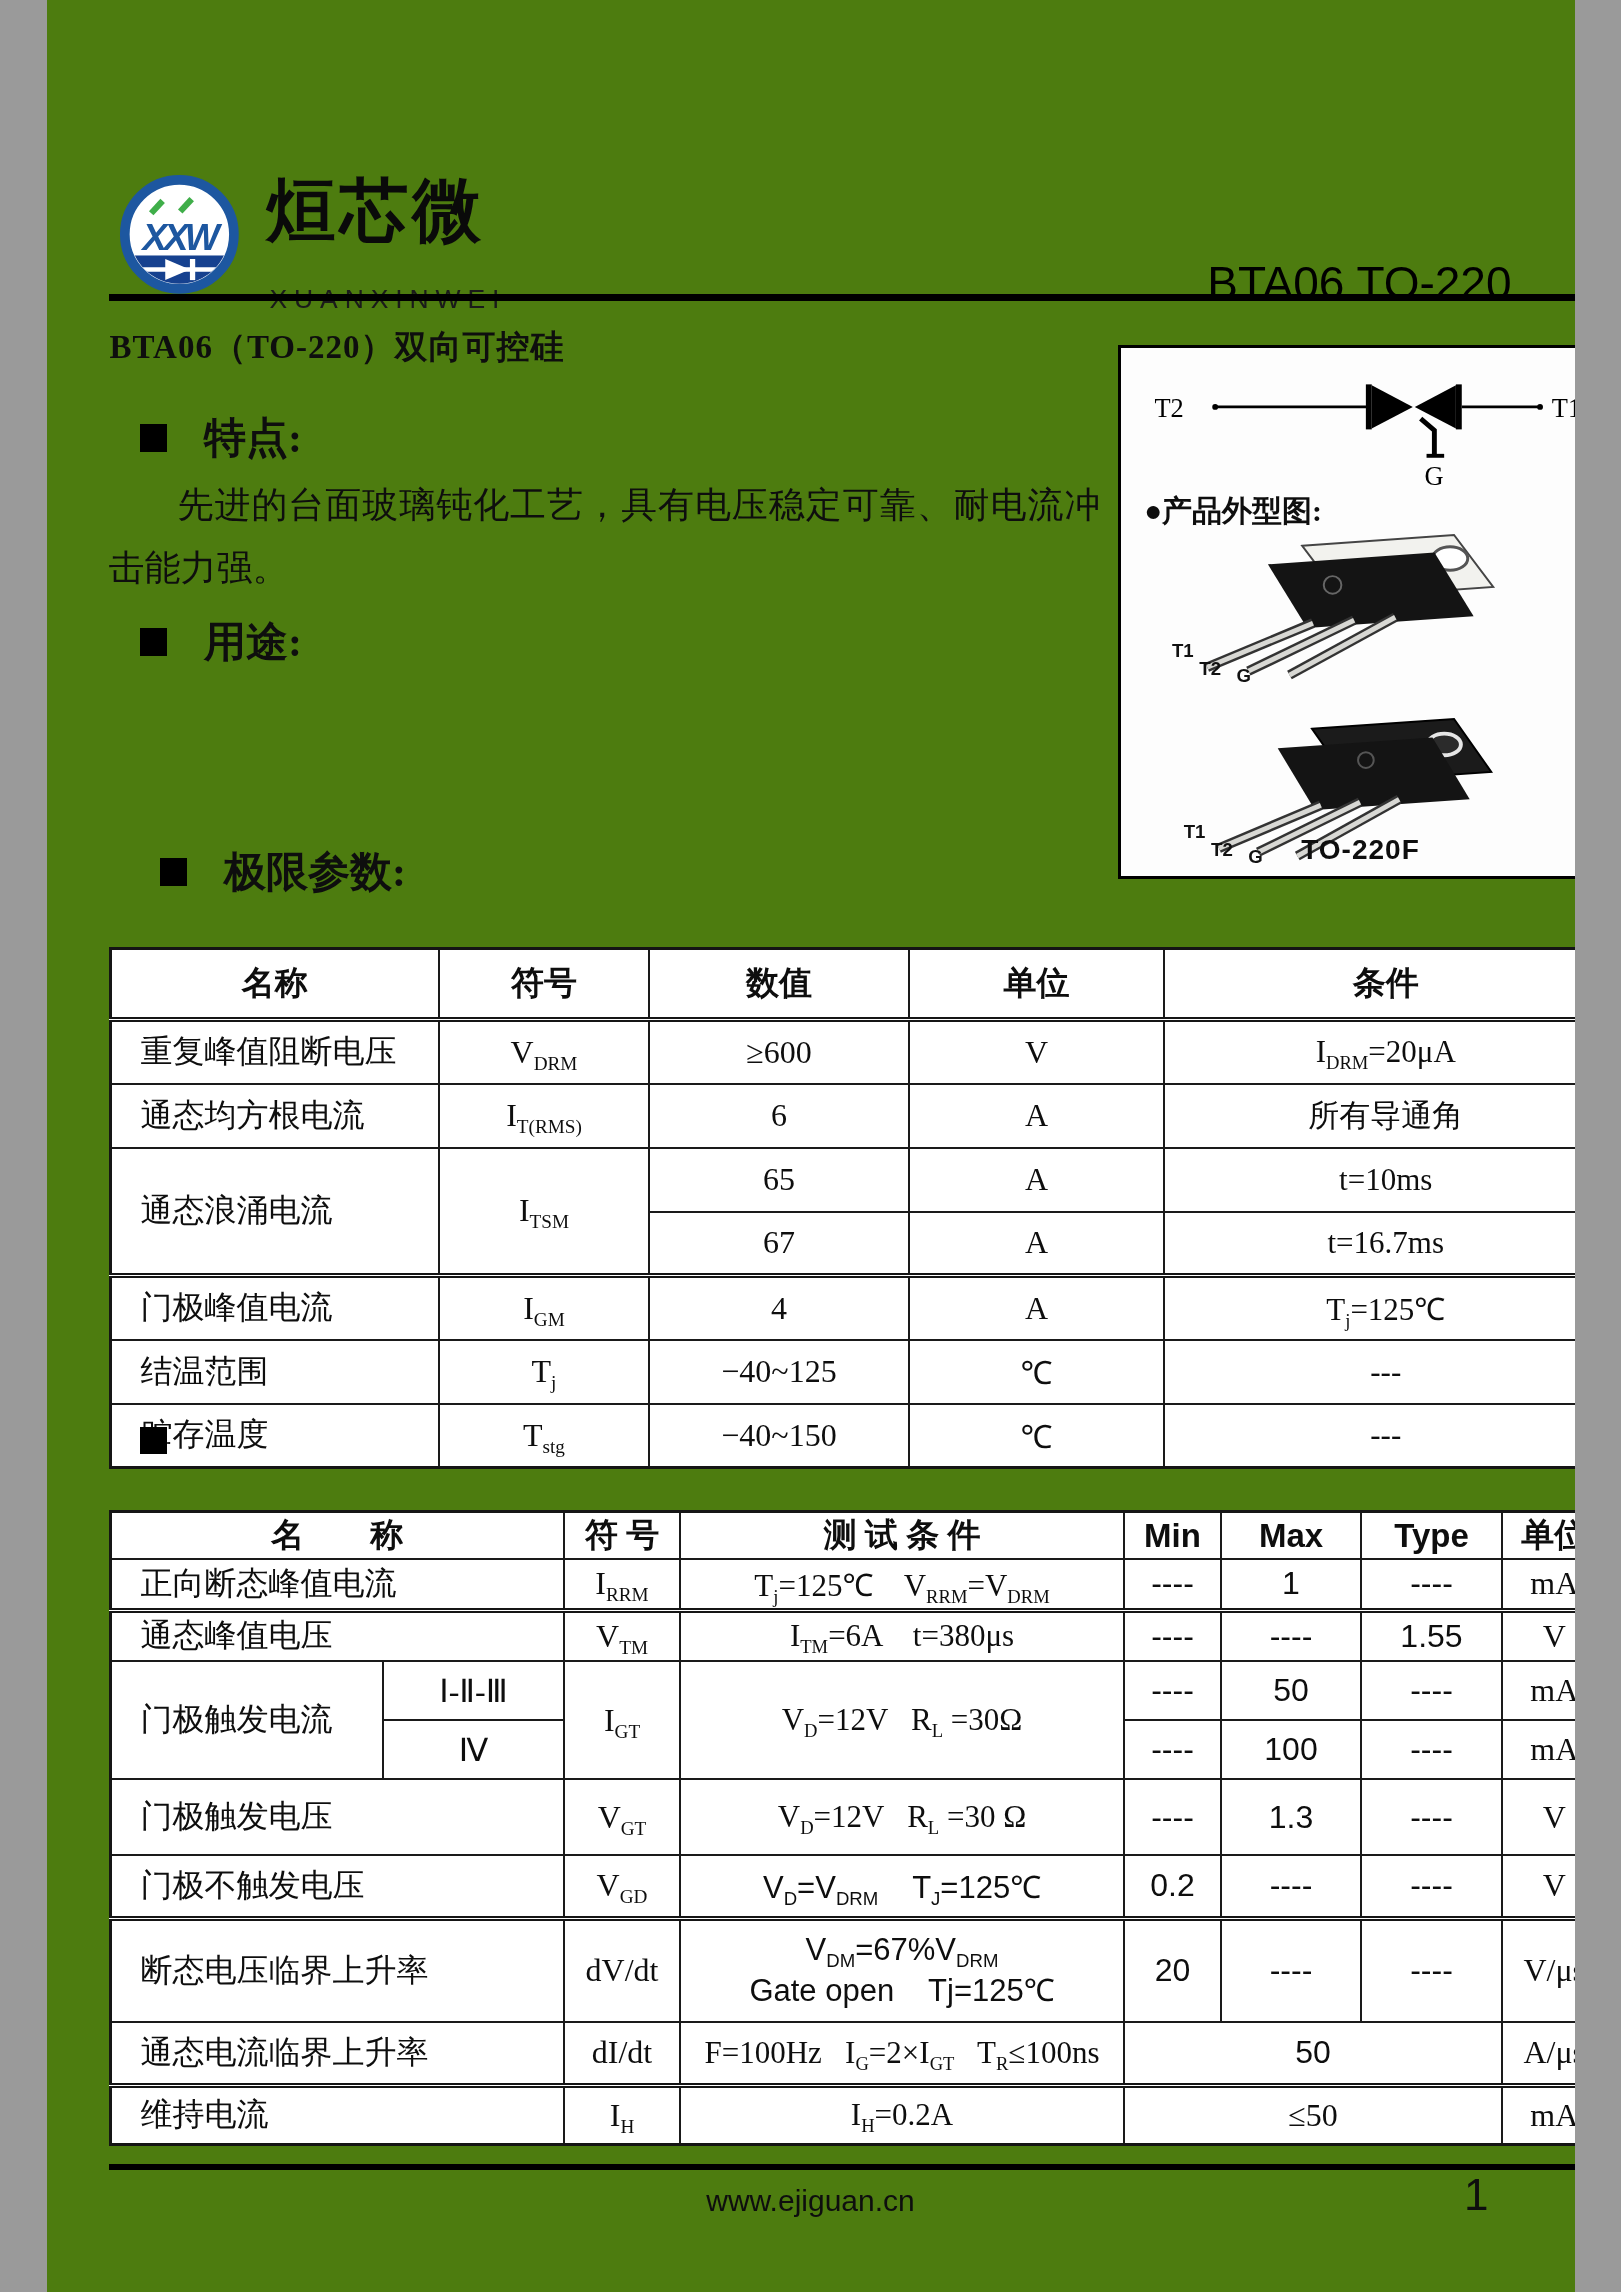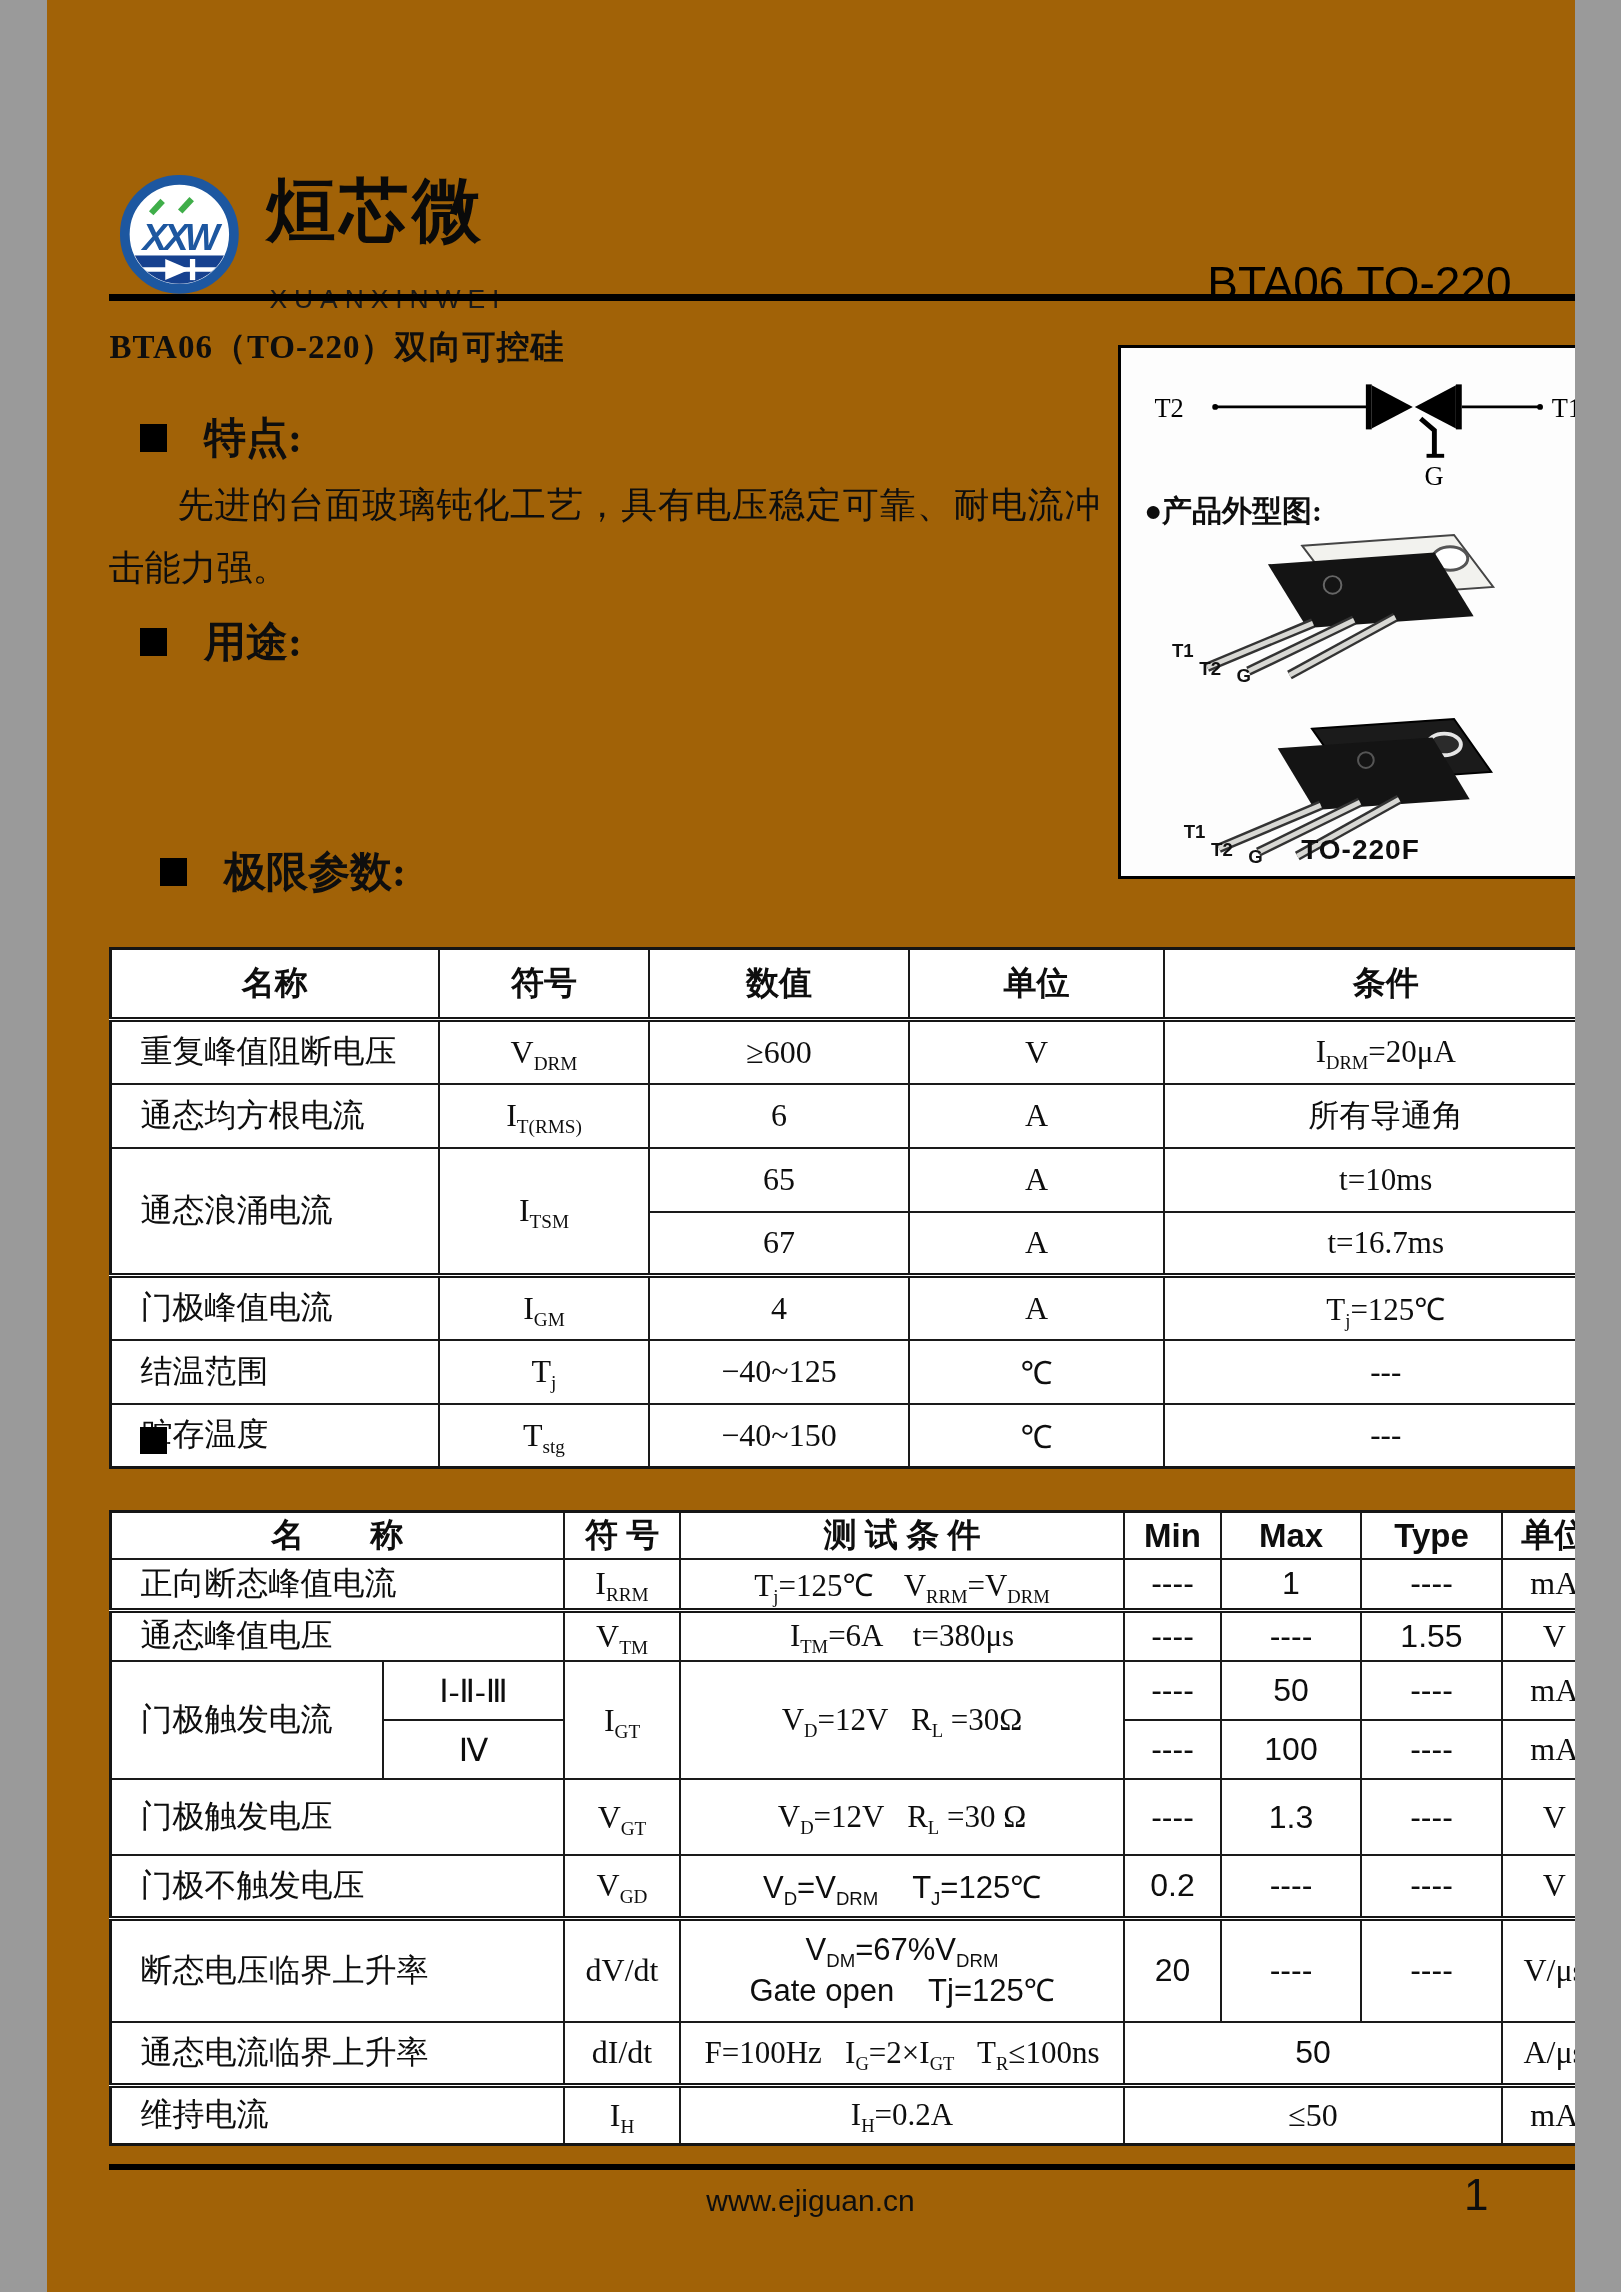--- a/index.html
+++ b/index.html
@@ -1,16 +1,16 @@
 <!DOCTYPE html>
 <html><head>
 <meta charset="utf-8">
 <style>
   html,body{margin:0;padding:0;background:#9a9a9a;}
-  .page{position:relative;width:1528px;height:2293px;background:#a16207;margin:0 auto;
+  .page{position:relative;width:1528px;height:2293px;background:#4d7c0f;margin:0 auto;
         font-family:"Liberation Serif",serif;color:#0e0e0e;overflow:hidden;}
 
   
   .logo-mark{position:absolute;left:69px;top:171px;width:132px;height:132px;}
   .brand-cn{position:absolute;left:220px;top:165px;font-family:"Liberation Sans",sans-serif;
             font-weight:bold;font-size:69px;letter-spacing:3.9px;color:#0a0a0a;}
   .brand-en{position:absolute;left:223px;top:284px;font-family:"Liberation Sans",sans-serif;
             font-size:26.5px;letter-spacing:6.9px;color:#1a1a1a;}
   .part-number{position:absolute;right:63px;top:231px;font-family:"Liberation Sans",sans-serif;
                font-size:46px;color:#000;margin-top:25px;}

